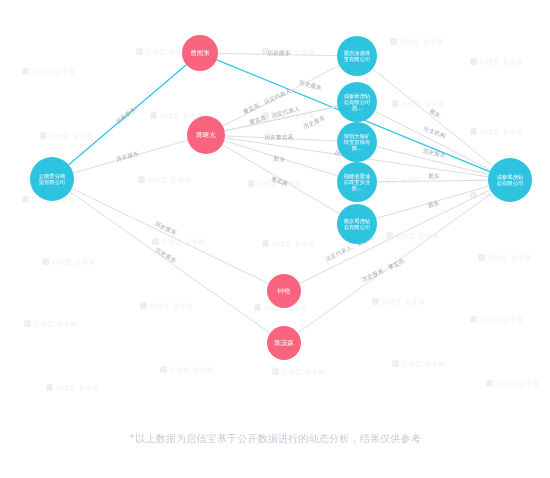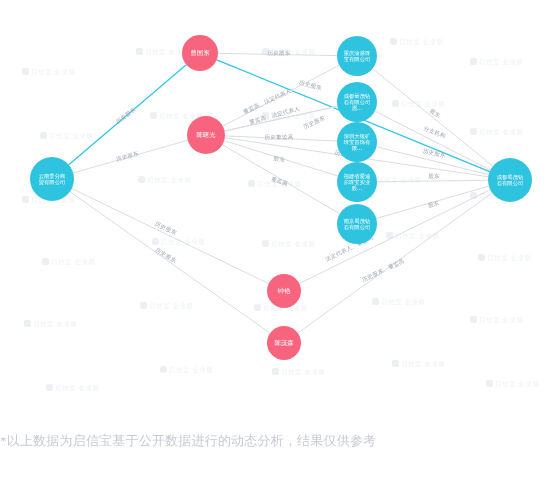--- a/index.html
+++ b/index.html
@@ -50,24 +50,24 @@
     border-radius:2px;
     background:#eceff3;
     vertical-align:-1px;
     margin-right:2px;
   }
 
   #footer-note{
     position:absolute;
     left:0;right:0;
     top:432px;
-    text-align:left;
-    font-size:13px;
+    text-align:center;
+    font-size:10px;
     color:#c5cbd3;
-    font-family:Liberation Serif, serif;
+    font-family:Liberation Mono, monospace;
     letter-spacing:.2px;
   }
 </style>
 </head>
 <body>
 
 <div id="graph-root">
 
   <div id="watermark-layer">
       <div class="watermark" style="left: 22px; top: 68px;"><span class="wm-mark"></span><span>启信宝  企业版</span></div>

